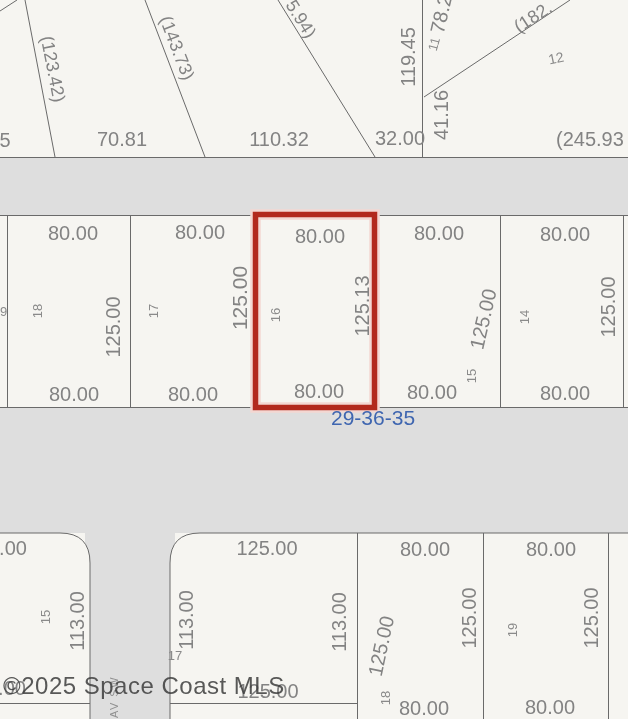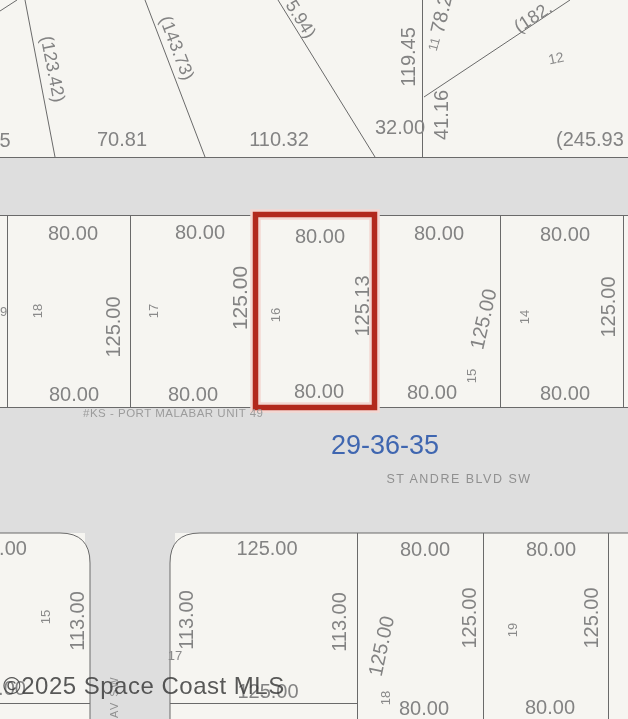--- a/index.html
+++ b/index.html
@@ -19,21 +19,21 @@
   .hl{fill:none;stroke:var(--highlight,#b2291d);stroke-width:5.5;}
   .lbl{
     position:absolute;white-space:nowrap;
     transform:translate(-50%,-50%);
     color:var(--dim_text,#838383);
     font-size:20px;line-height:1;
   }
   .dim-sm{font-size:18px;}
   .num{font-size:13px;color:var(--num_text,#8a8a8a);}
   .plat{font-size:11.5px;letter-spacing:.5px;color:var(--plat_text,#9c9c9c);transform:translate(0,-50%);}
-  .section-code{font-size:27px;color:var(--section_text,#3f66b0);transform:translate(0,-50%);margin-top:28px;}
+  .section-code{font-size:21px;color:var(--section_text,#3f66b0);transform:translate(0,-50%);}
   .street{font-size:12.5px;letter-spacing:1.5px;color:var(--street_text,#909090);}
   .watermark{font-size:24px;letter-spacing:.5px;color:var(--watermark_text,#3d3d3d);opacity:.85;transform:translate(0,-50%);}
 </style>
 </head>
 <body>
 
 <div id="canvas">
 
   <svg id="linework" width="628" height="719" viewBox="0 0 628 719">
     <rect class="lotfill" x="0" y="0" width="628" height="719"></rect>
@@ -76,21 +76,21 @@
   <span class="lbl dim-sm" style="left:301px;top:19px;transform:translate(-50%,-50%) rotate(58deg)">5.94)</span>
   <span class="lbl" style="left:122px;top:139px">70.81</span>
   <span class="lbl" style="left:279px;top:139px">110.32</span>
   <span class="lbl" style="left:5px;top:140px">5</span>
   <span class="lbl" style="left:408px;top:57px;transform:translate(-50%,-50%) rotate(-90deg)">119.45</span>
   <span class="lbl num" style="left:434px;top:44px;transform:translate(-50%,-50%) rotate(-75deg)">11</span>
   <span class="lbl" style="left:441px;top:14px;transform:translate(-50%,-50%) rotate(-77deg)">78.2</span>
   <span class="lbl dim-sm" style="left:533px;top:17px;transform:translate(-50%,-50%) rotate(-33deg)">(182.</span>
   <span class="lbl num" style="left:556px;top:58px;font-size:14px;transform:translate(-50%,-50%) rotate(-12deg)">12</span>
   <span class="lbl" style="left:441px;top:115px;transform:translate(-50%,-50%) rotate(-90deg)">41.16</span>
-  <span class="lbl" style="left:400px;top:127px">32.00</span>
+  <span class="lbl" style="left:400px;top:138px">32.00</span>
   <span class="lbl" style="left:556px;top:139px;transform:translate(0,-50%)">(245.93</span>
 
   <span class="lbl num" style="left:0px;top:311px">19</span>
 
   <span class="lbl num" style="left:37px;top:311px;transform:translate(-50%,-50%) rotate(-90deg)">18</span>
   <span class="lbl" style="left:73px;top:233px">80.00</span>
   <span class="lbl" style="left:113px;top:327px;transform:translate(-50%,-50%) rotate(-90deg)">125.00</span>
   <span class="lbl" style="left:74px;top:394px">80.00</span>
 
   <span class="lbl num" style="left:153px;top:311px;transform:translate(-50%,-50%) rotate(-90deg)">17</span>
@@ -106,23 +106,21 @@
   <span class="lbl num" style="left:471px;top:376px;transform:translate(-50%,-50%) rotate(-90deg)">15</span>
   <span class="lbl" style="left:439px;top:233px">80.00</span>
   <span class="lbl" style="left:483px;top:319px;transform:translate(-50%,-50%) rotate(-77deg)">125.00</span>
   <span class="lbl" style="left:432px;top:392px">80.00</span>
 
   <span class="lbl num" style="left:524px;top:317px;transform:translate(-50%,-50%) rotate(-90deg)">14</span>
   <span class="lbl" style="left:565px;top:234px">80.00</span>
   <span class="lbl" style="left:608px;top:307px;transform:translate(-50%,-50%) rotate(-90deg)">125.00</span>
   <span class="lbl" style="left:565px;top:393px">80.00</span>
 
-  <span class="lbl plat" style="left:83px;top:414px">#KS - PORT MALABAR UNIT 49</span>
   <span class="lbl section-code" style="left:331px;top:417px">29-36-35</span>
-  <span class="lbl street" style="left:459px;top:479px">ST ANDRE BLVD SW</span>
   <span class="lbl street" style="left:114px;top:697px;font-size:11px;transform:translate(-50%,-50%) rotate(-90deg)">AV SW</span>
 
   <span class="lbl" style="left:13px;top:548px">.00</span>
   <span class="lbl num" style="left:45px;top:617px;transform:translate(-50%,-50%) rotate(-90deg)">15</span>
   <span class="lbl" style="left:77px;top:621px;transform:translate(-50%,-50%) rotate(-90deg)">113.00</span>
   <span class="lbl" style="left:12px;top:688px">.00</span>
 
   <span class="lbl" style="left:267px;top:548px">125.00</span>
   <span class="lbl" style="left:186px;top:620px;transform:translate(-50%,-50%) rotate(-90deg)">113.00</span>
   <span class="lbl" style="left:339px;top:622px;transform:translate(-50%,-50%) rotate(-90deg)">113.00</span>

